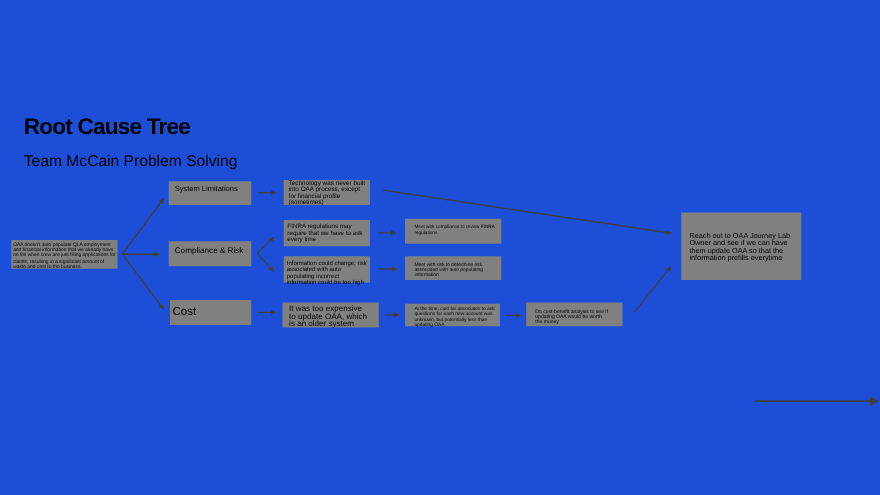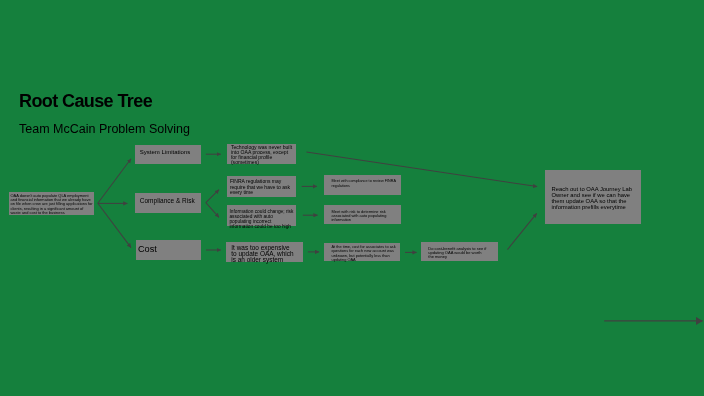--- a/index.html
+++ b/index.html
@@ -1,18 +1,18 @@
 <!DOCTYPE html>
 <html><head>
 <meta charset="utf-8">
 <style>
   html,body{margin:0;padding:0;}
   body{width:704px;height:396px;background:#ffffff;overflow:hidden;
        font-family:"Liberation Sans",sans-serif;}
-  #slide{position:relative;width:704px;height:396px;background:#15803d;overflow:hidden;}
+  #slide{position:relative;width:704px;height:396px;background:#1d4ed8;overflow:hidden;}
   .title{position:absolute;left:19px;top:92.3px;font-size:18px;letter-spacing:-0.6px;
          font-weight:bold;color:#000;line-height:18px;white-space:nowrap;
          transform:translateZ(0);}
   .subtitle{position:absolute;left:19px;top:122.4px;font-size:12.5px;
             font-weight:normal;color:#000;line-height:14px;white-space:nowrap;
             transform:translateZ(0);}
   .box{position:absolute;background:#808080;color:#000;box-sizing:border-box;}
   .tx{position:absolute;color:#000;transform:translateZ(0);}
   svg.arrows{position:absolute;left:0;top:0;width:704px;height:396px;overflow:visible;}
 </style>

